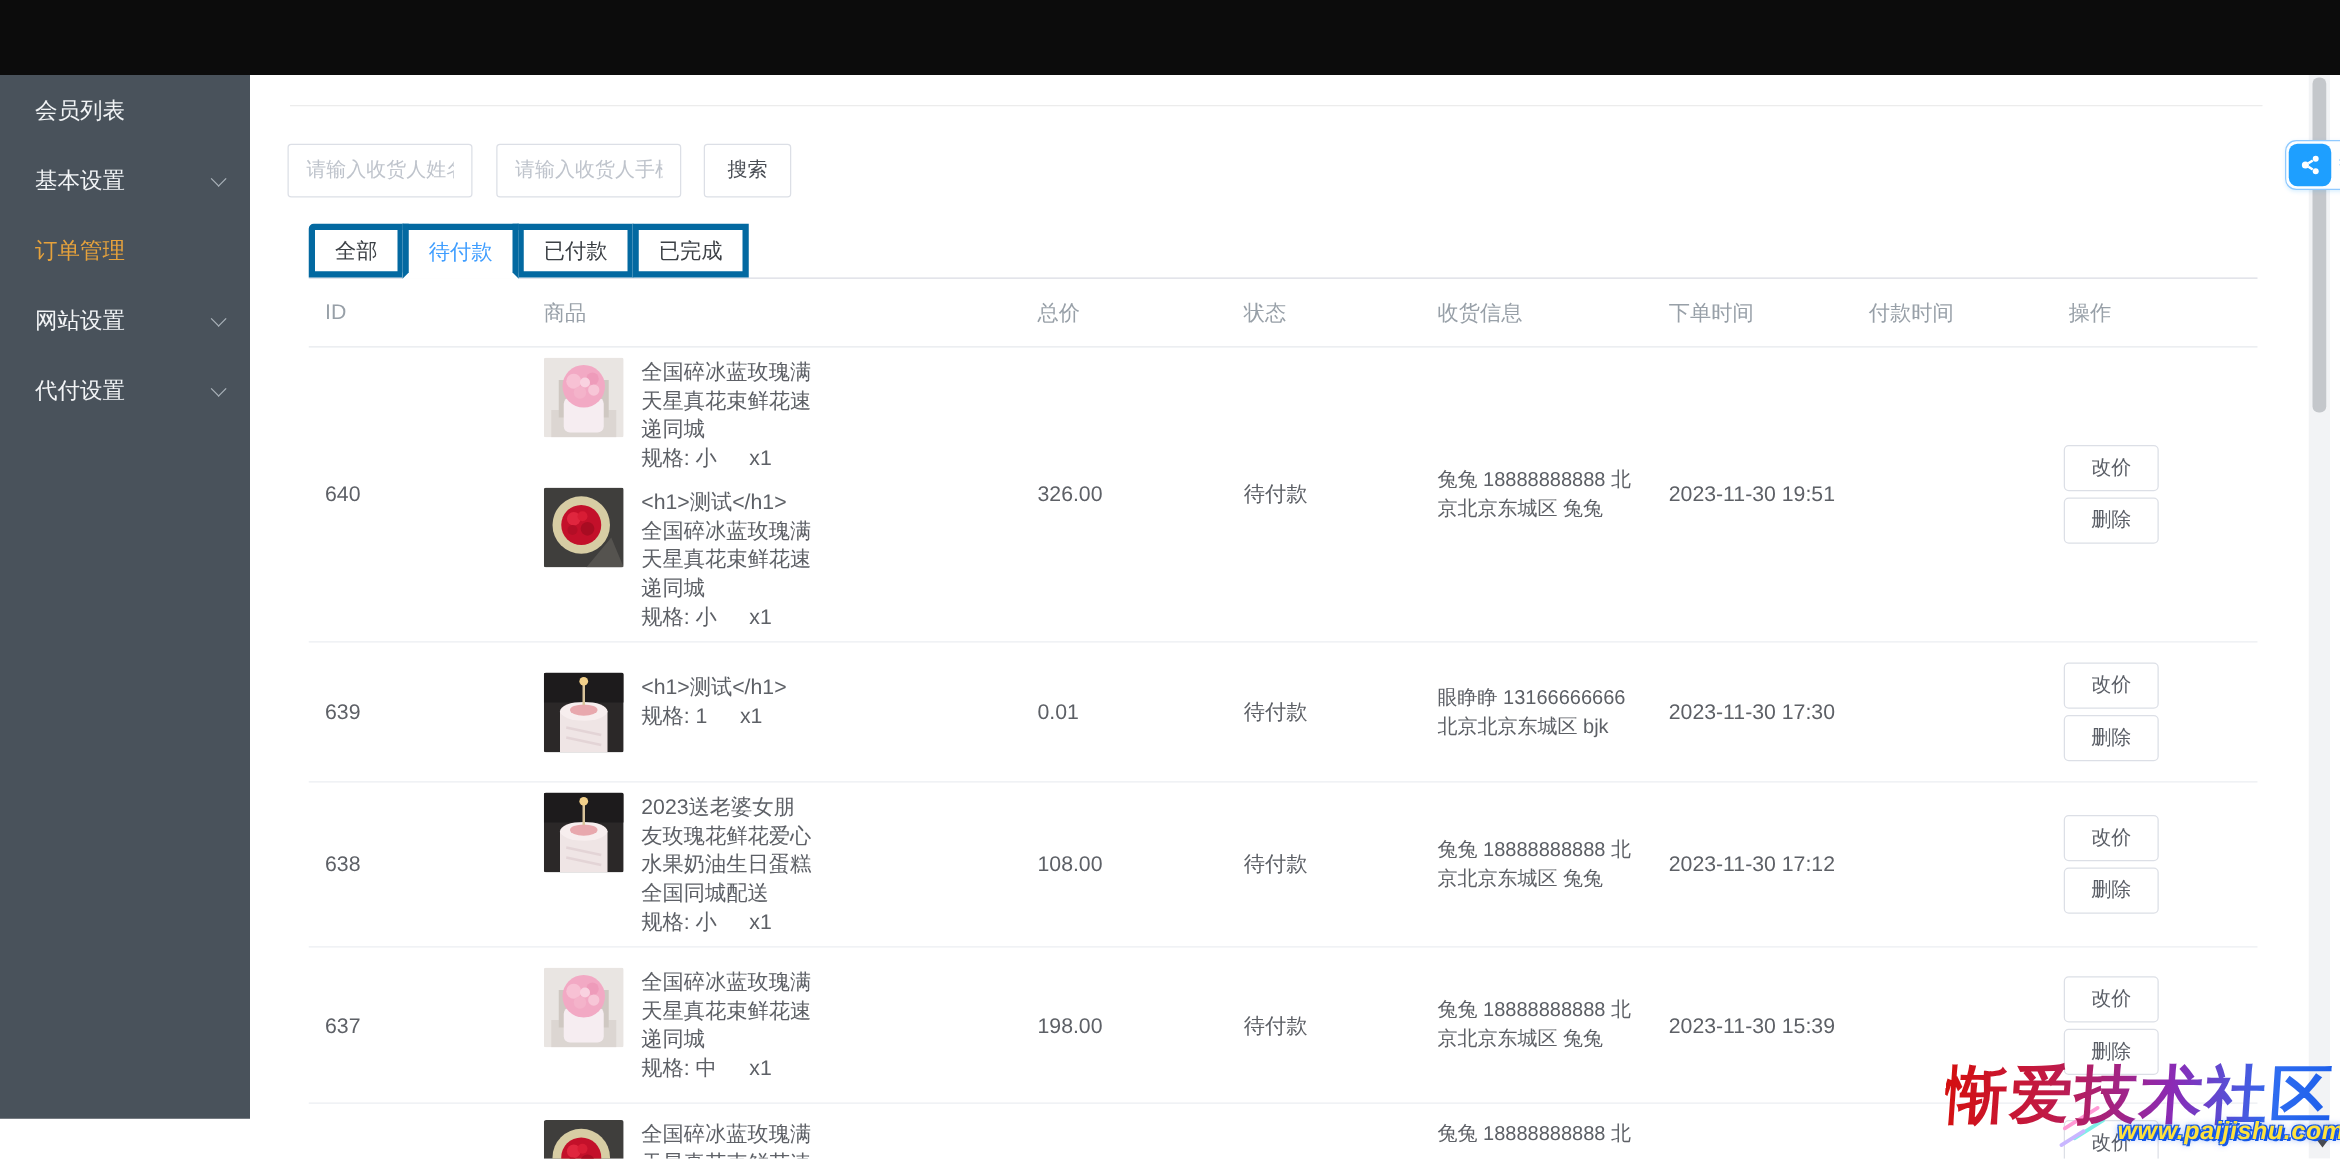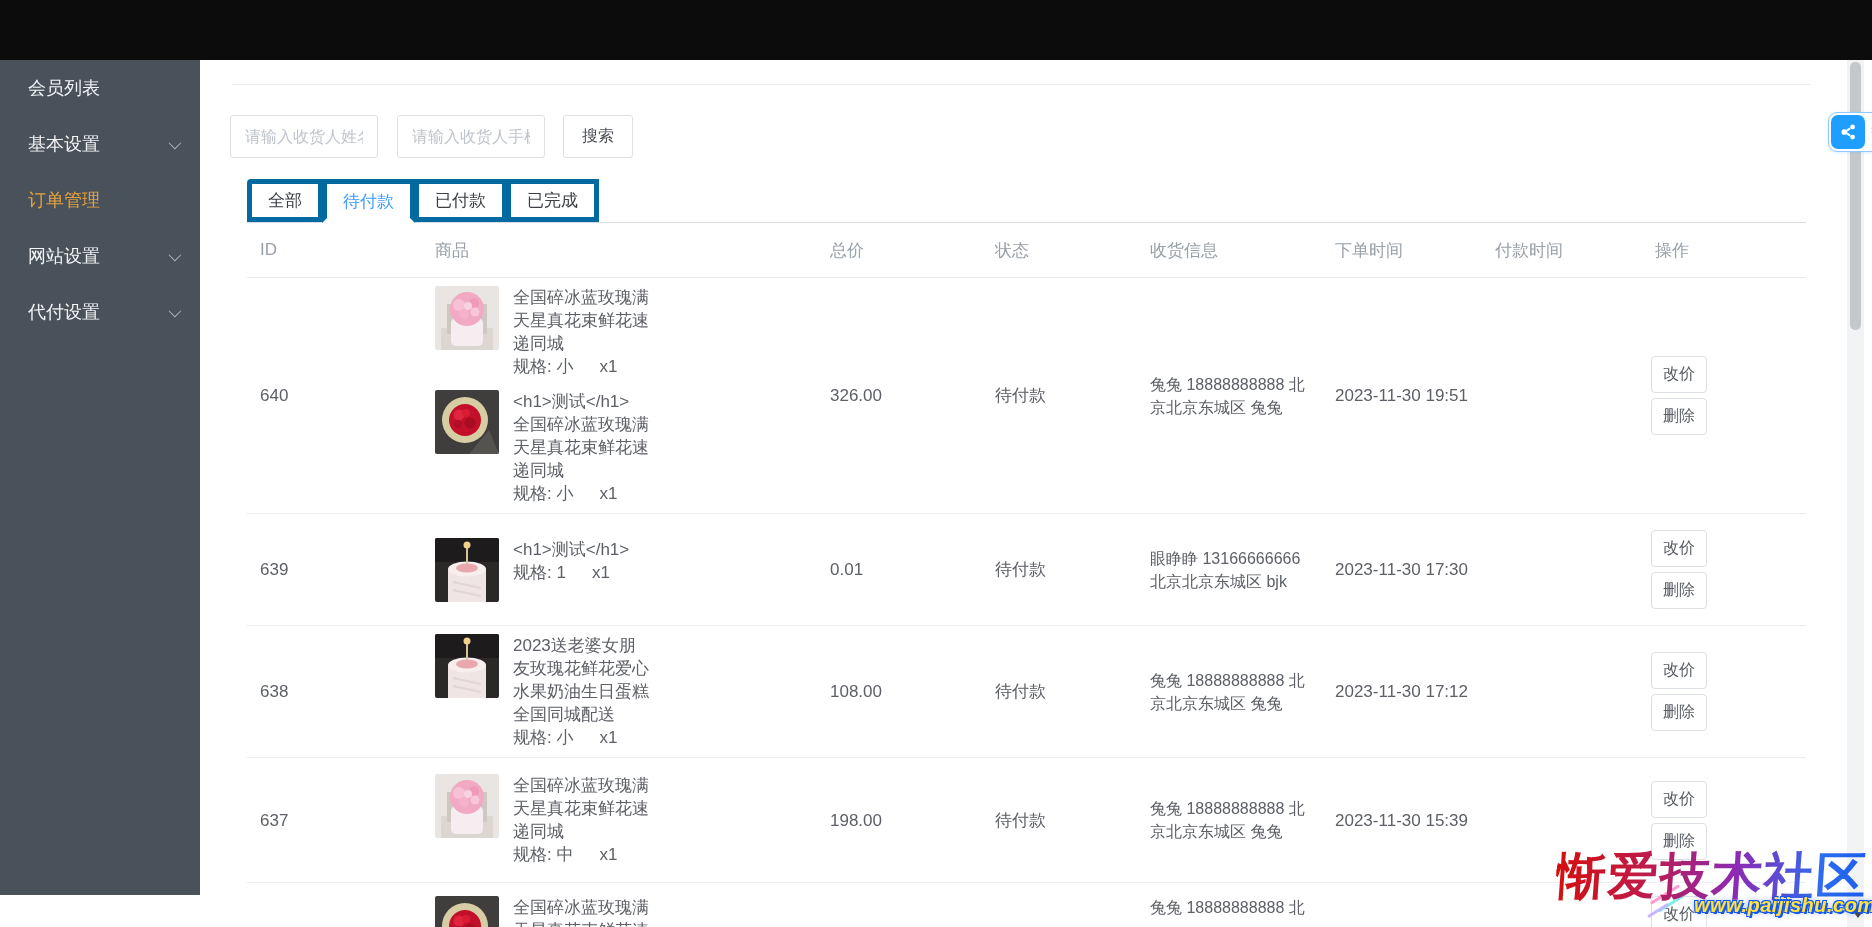--- a/index.html
+++ b/index.html
@@ -58,21 +58,21 @@
   .trow.partial { align-items:flex-start; padding-top:13px; }
   .td { font-size:17px; color:#5d6066; padding-left:13px; line-height:23px; }
   .td.addr { padding-right:8px; word-break:break-all; font-size:16px; }
   .products { display:flex; flex-direction:column; gap:12px; }
   .product-entry { display:flex; gap:14px; }
   .pimg { width:64px; height:64px; flex-shrink:0; border-radius:2px; overflow:hidden; }
   .pimg svg { display:block; width:64px; height:64px; }
   .plines { font-size:17px; color:#5d6066; line-height:23px; }
   .spec-line span:last-child { margin-left:26px; }
   .actions { display:flex; flex-direction:column; align-items:flex-start; padding-left:9px; }
-  .abtn { width:56px; height:37px; background:#fff; border:1px solid #dcdfe6; border-radius:4px;
+  .abtn { width:76px; height:37px; background:#fff; border:1px solid #dcdfe6; border-radius:4px;
           font-size:16px; color:#5a5e66; cursor:pointer; font-family:inherit; }
   .abtn.del { margin-top:5px; }
 
   
   .wm-title { position:absolute; left:1556px; top:843px; width:330px; font-size:50px; font-weight:800;
               letter-spacing:2px; white-space:nowrap; transform:skewX(-4deg);
               background:linear-gradient(90deg,#d40f0f 0%,#c11a45 25%,#8b2bb5 55%,#2e6cf0 80%,#1558e8 100%);
               -webkit-background-clip:text; background-clip:text; color:transparent; z-index:60; pointer-events:none; }
   .wm-url { position:absolute; left:1694px; top:894px; font-size:20px; font-weight:800; font-style:italic;
             color:#ffe23d; z-index:60; pointer-events:none; letter-spacing:.5px;

